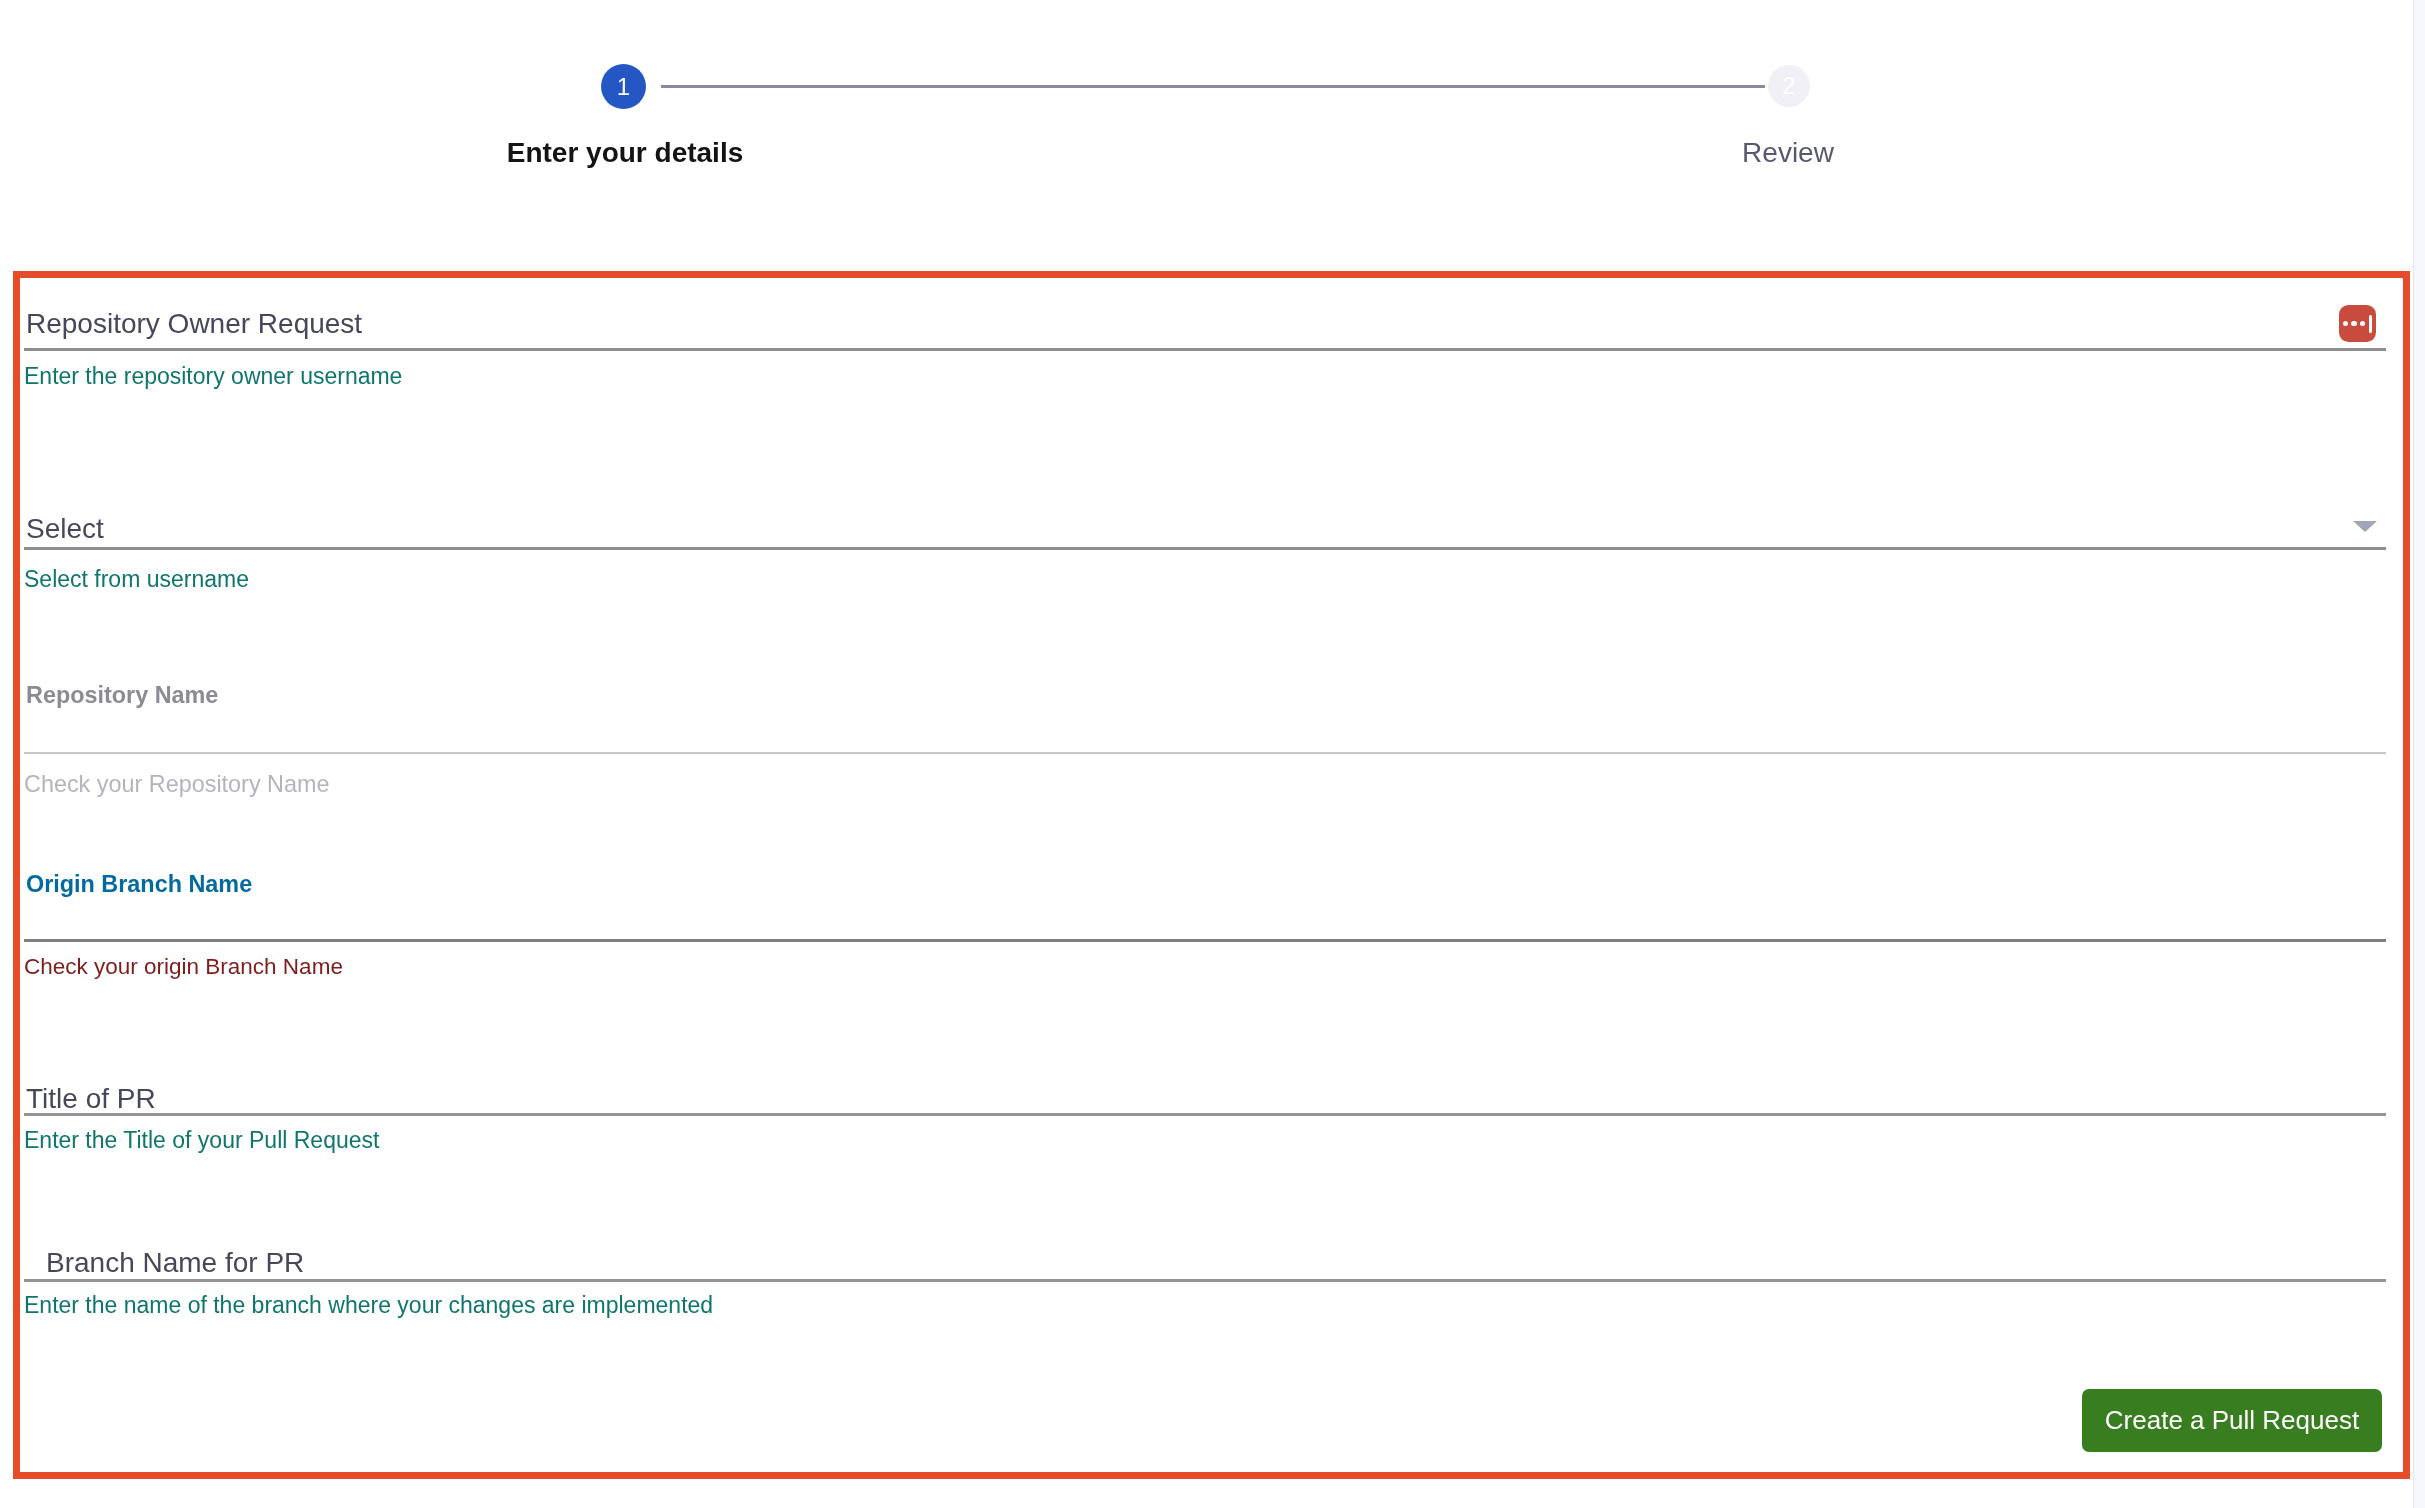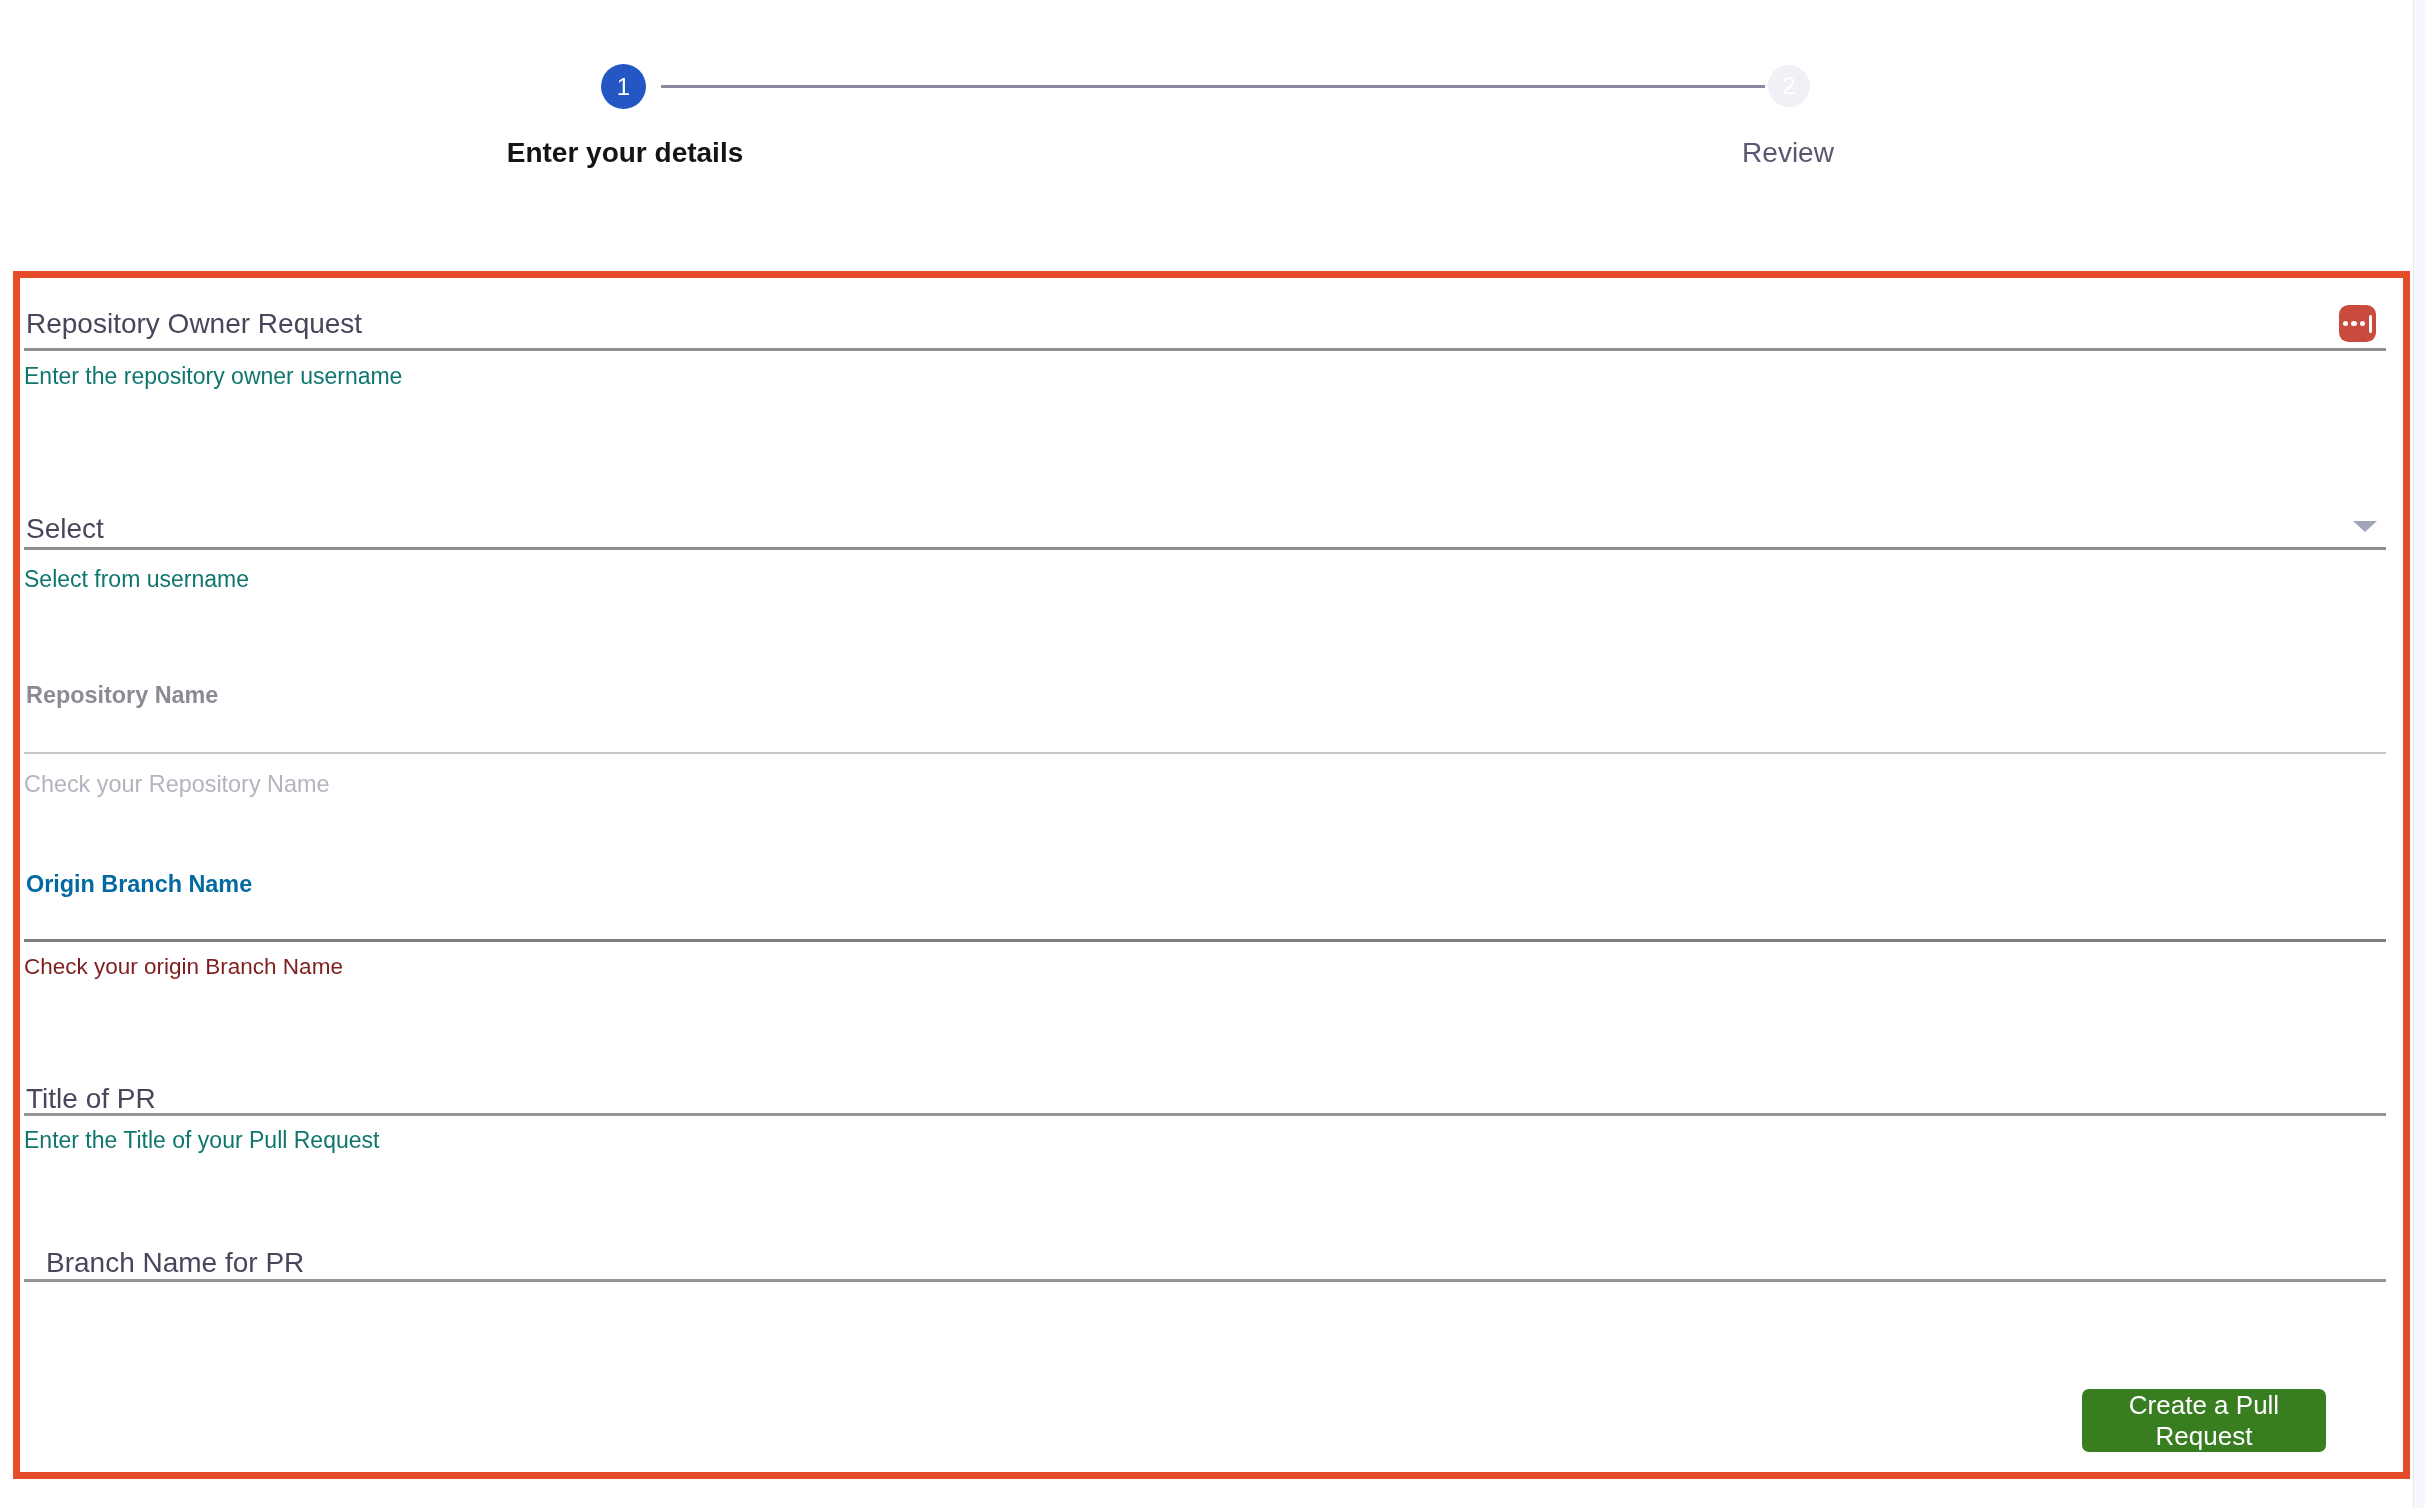--- a/index.html
+++ b/index.html
@@ -93,21 +93,21 @@
 
   .f5-label { left: 26px; top: 1083px; }
   .f5-line  { left: 24px; top: 1113px; width: 2362px; background: #949494; }
   .f5-help  { left: 24px; top: 1127px; }
 
   .f6-label { left: 26px; top: 1247px; margin-left: 20px; }
   .f6-line  { left: 24px; top: 1279px; width: 2362px; background: #949494; }
   .f6-help  { left: 24px; top: 1292px; }
 
   .submit-btn {
-    left: 2082px; top: 1389px; width: 244px; height: 63px;
+    left: 2082px; top: 1389px; width: 300px; height: 63px;
     background: #397d21; color: #ffffff;
     border: none; border-radius: 7px;
     font-size: 26px; font-weight: 500;
     font-family: "Liberation Sans", "DejaVu Sans", sans-serif;
     display: flex; align-items: center; justify-content: center;
     cursor: pointer;
   }
 
   .right-strip {
     left: 2413px; top: 0; width: 12px; height: 1508px;
@@ -153,19 +153,20 @@
   <div class="abs field-label-sm f4-label">Origin Branch Name</div>
   <div class="abs underline f4-line"></div>
   <div class="abs helper f4-help">Check your origin Branch Name</div>
 
   <div class="abs field-label-lg f5-label">Title of PR</div>
   <div class="abs underline f5-line"></div>
   <div class="abs helper f5-help">Enter the Title of your Pull Request</div>
 
   <div class="abs field-label-lg f6-label">Branch Name for PR</div>
   <div class="abs underline f6-line"></div>
+  <div class="abs helper f6-help">Enter the name of the branch where your changes are implemented</div>
 
   <button class="abs submit-btn">Create a Pull Request</button>
 
   <div class="abs right-strip"></div>
 
 </div>
 
 
 </body></html>

